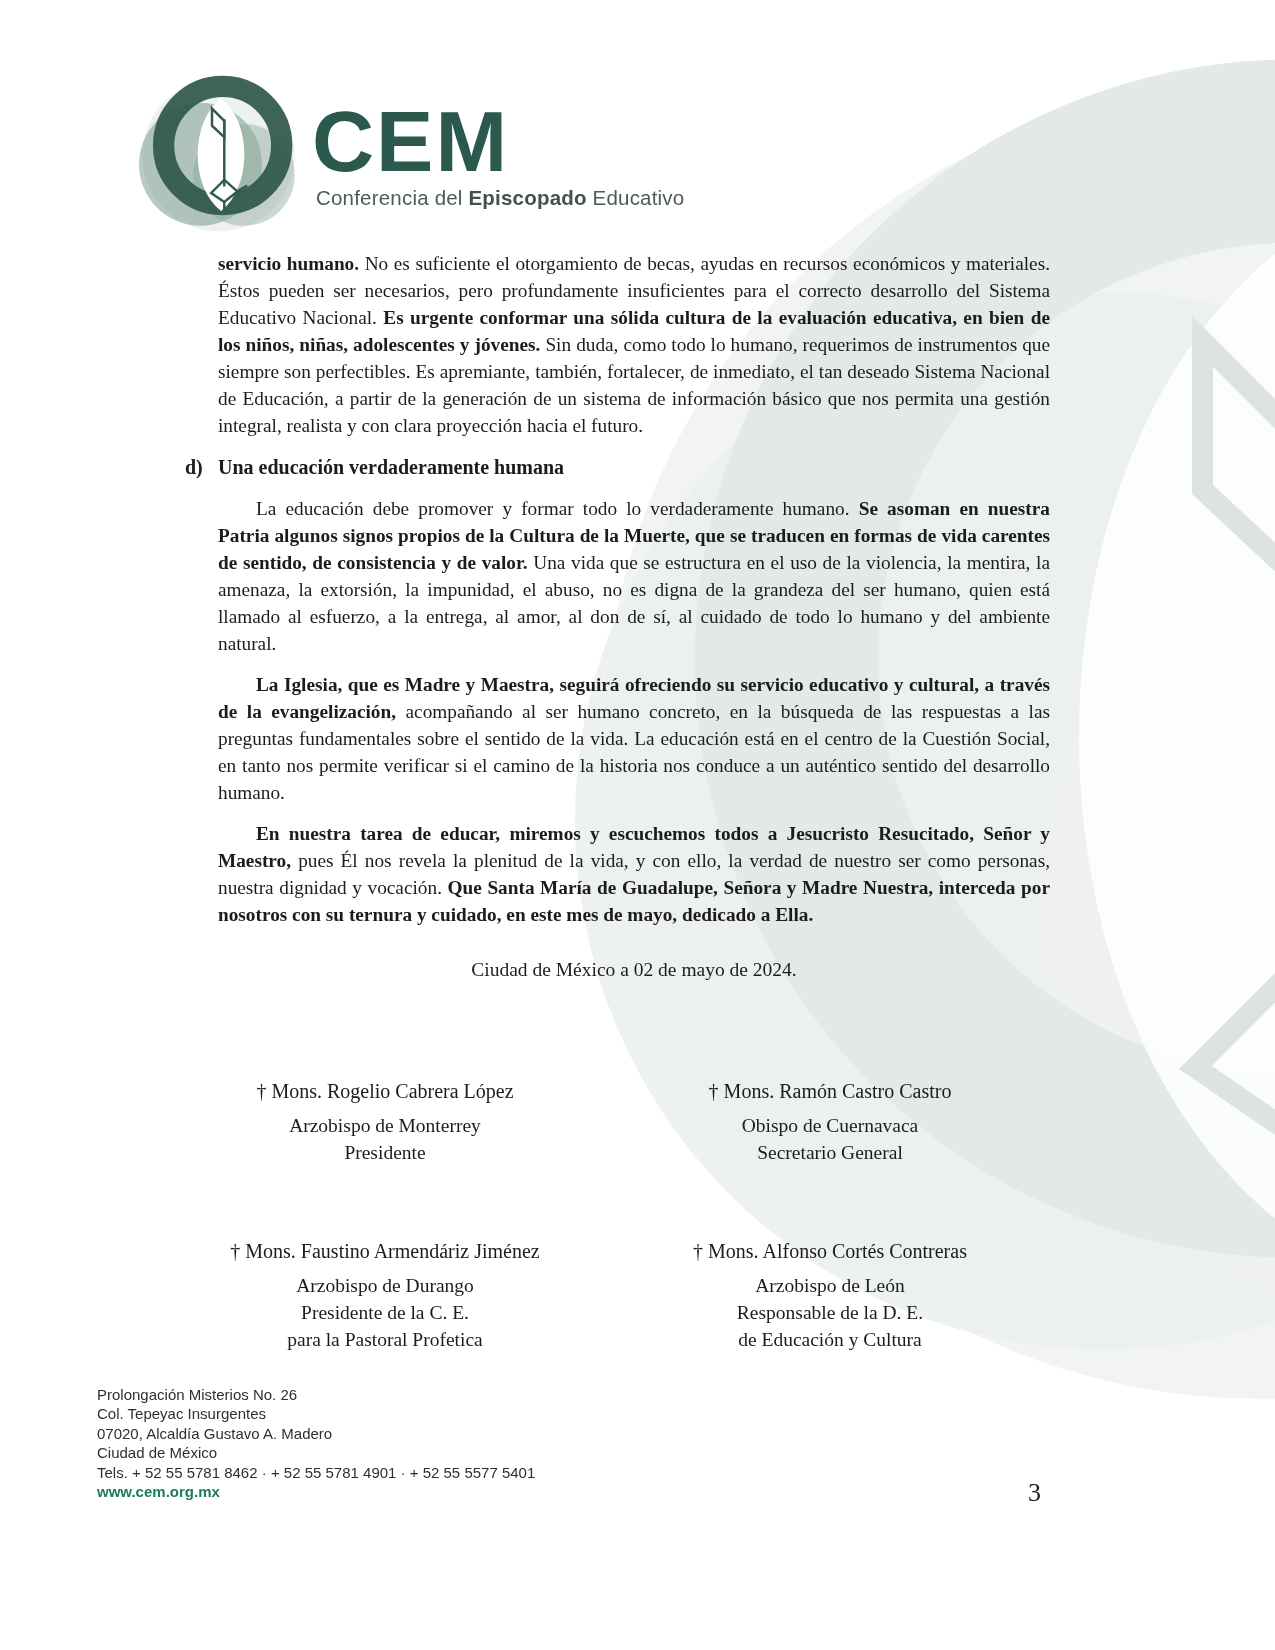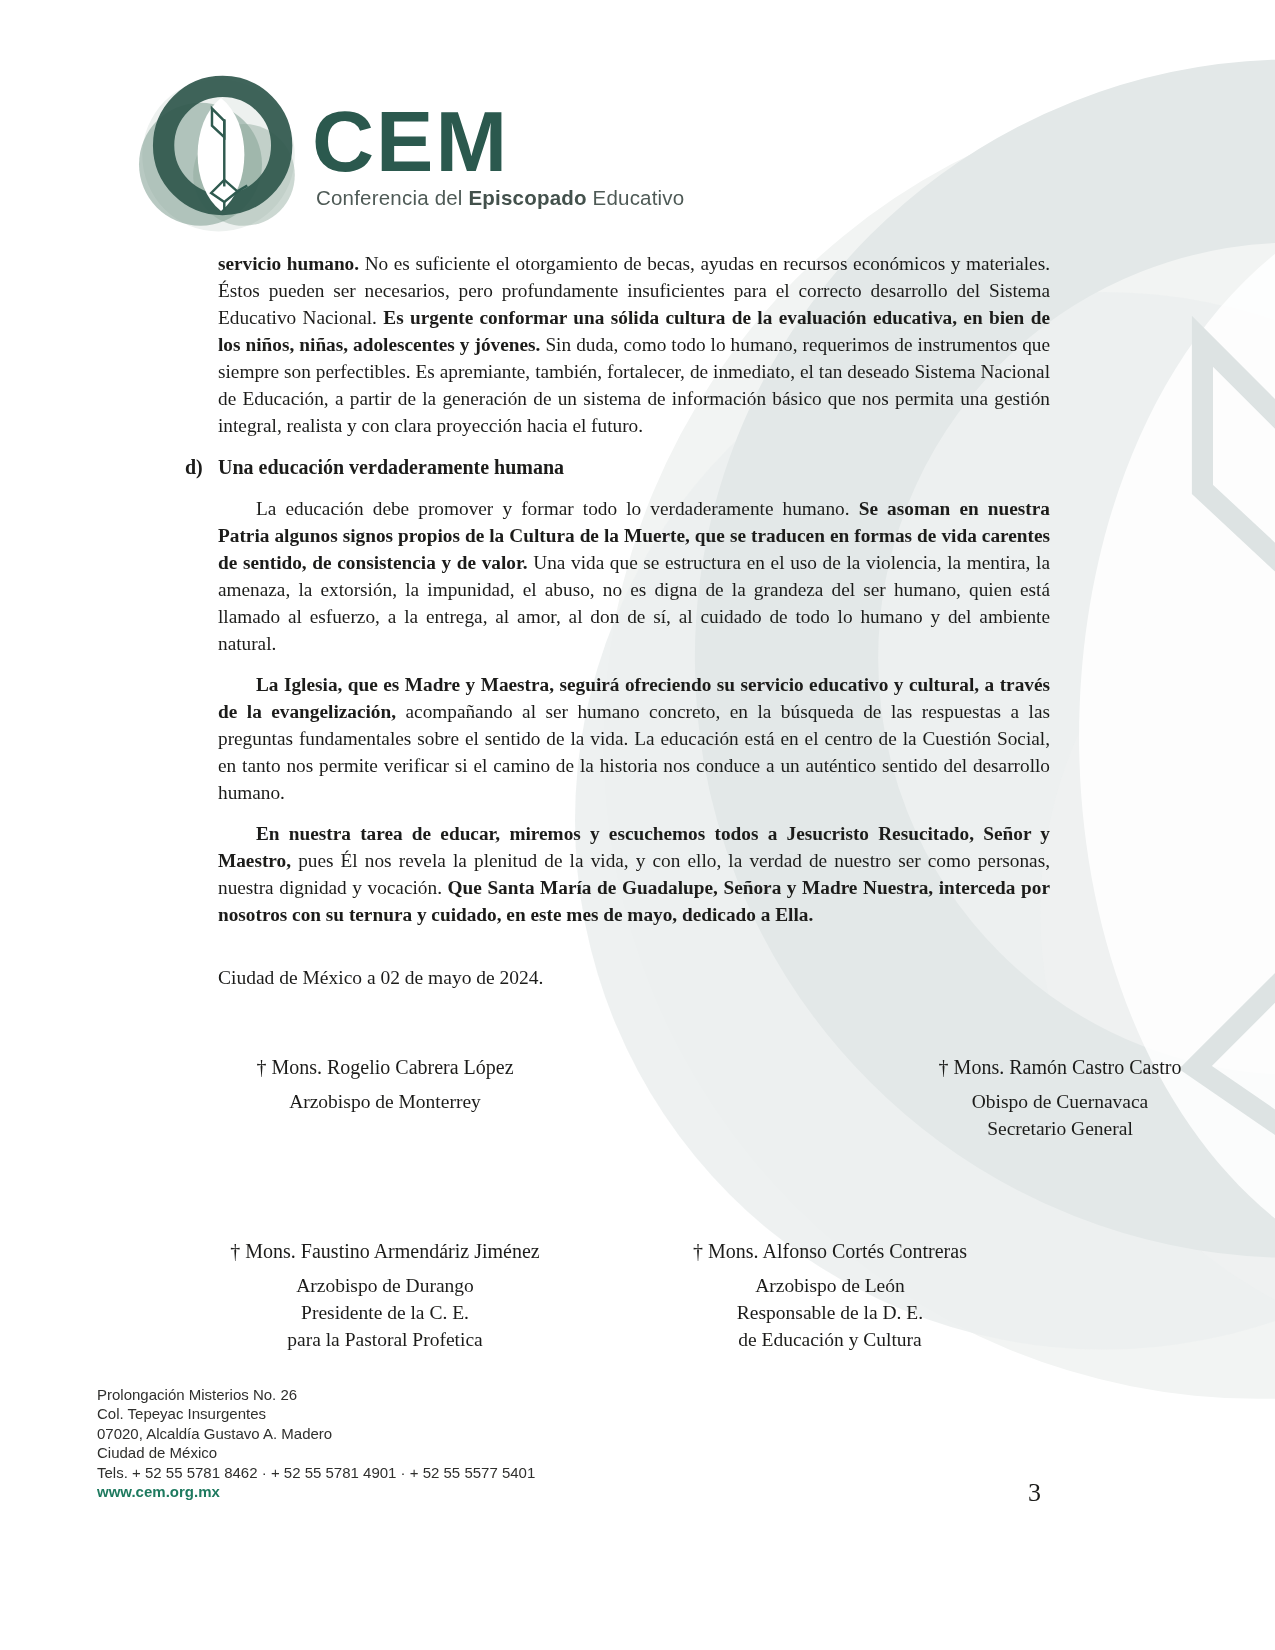--- a/index.html
+++ b/index.html
@@ -28,24 +28,24 @@
     position:absolute;left:218px;top:250px;width:832px;
     font-size:19.3px;line-height:27px;text-align:justify;
   }
   .para{margin:0 0 14px 0;}
   .para.indent{text-indent:38px;}
   .para b{font-weight:700;}
   .section-heading{
     font-weight:700;font-size:20px;margin:15px 0 14px 0;text-align:left;
   }
   .section-heading .marker{display:inline-block;width:33px;margin-left:-33px;}
-  .dateline{text-align:left;margin-top:36px;font-size:19.5px;}
+  .dateline{text-align:center;margin-top:28px;font-size:19.5px;}
   
   .sig-row{position:absolute;left:0;width:1275px;display:flex;}
-  .sig-row.row1{top:1054px;justify-content:space-between;}
+  .sig-row.row1{top:1078px;}
   .sig-row.row2{top:1238px;}
   .sig-col{width:430px;text-align:center;}
   .sig-col.left{margin-left:170px;}
   .sig-col.right{margin-left:15px;}
   .sig-name{font-size:20px;line-height:27px;margin-bottom:7px;}
   .sig-role{font-size:19.5px;line-height:27px;}
   
   .footer{
     position:absolute;left:97px;top:1385px;
     font-family:"Liberation Sans",sans-serif;font-size:15px;line-height:19.4px;
@@ -112,20 +112,21 @@
 
     <p class="para indent"><b>En nuestra tarea de educar, miremos y escuchemos todos a Jesucristo Resucitado, Señor y Maestro, </b><span>pues Él nos revela la plenitud de la vida, y con ello, la verdad de nuestro ser como personas, nuestra dignidad y vocación. </span><b>Que Santa María de Guadalupe, Señora y Madre Nuestra, interceda por nosotros con su ternura y cuidado, en este mes de mayo, dedicado a Ella.</b></p>
 
     <div class="dateline">Ciudad de México a 02 de mayo de 2024.</div>
   </main>
 
   <section class="sig-row row1">
     <div class="sig-col left">
       <div class="sig-name">† Mons. Rogelio Cabrera López</div>
       <div class="sig-role">Arzobispo de Monterrey</div>
+      <div class="sig-role">Presidente</div>
     </div>
     <div class="sig-col right">
       <div class="sig-name">† Mons. Ramón Castro Castro</div>
       <div class="sig-role">Obispo de Cuernavaca</div>
       <div class="sig-role">Secretario General</div>
     </div>
   </section>
 
   <section class="sig-row row2">
     <div class="sig-col left">

